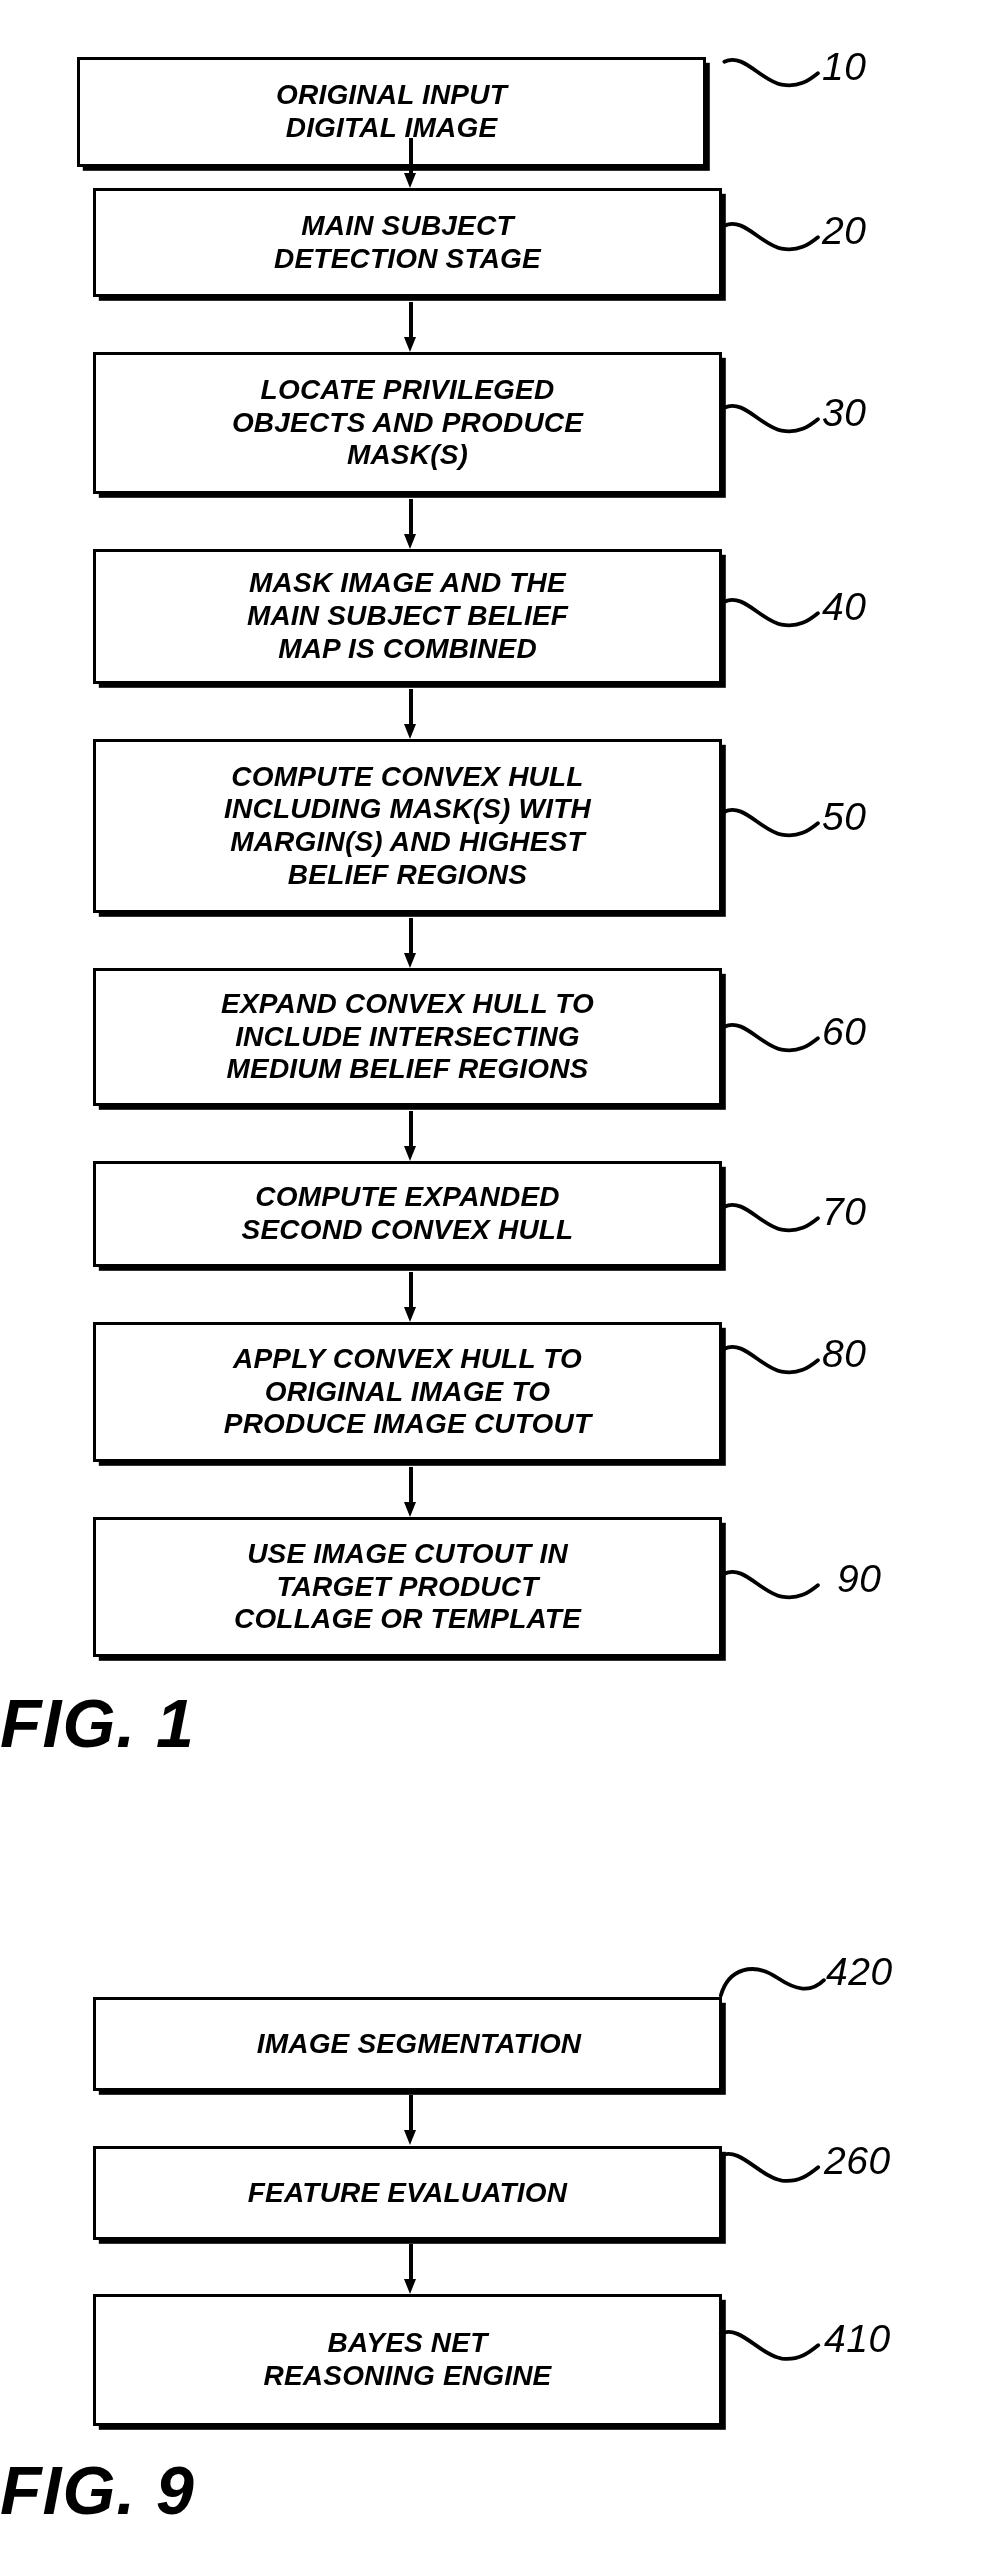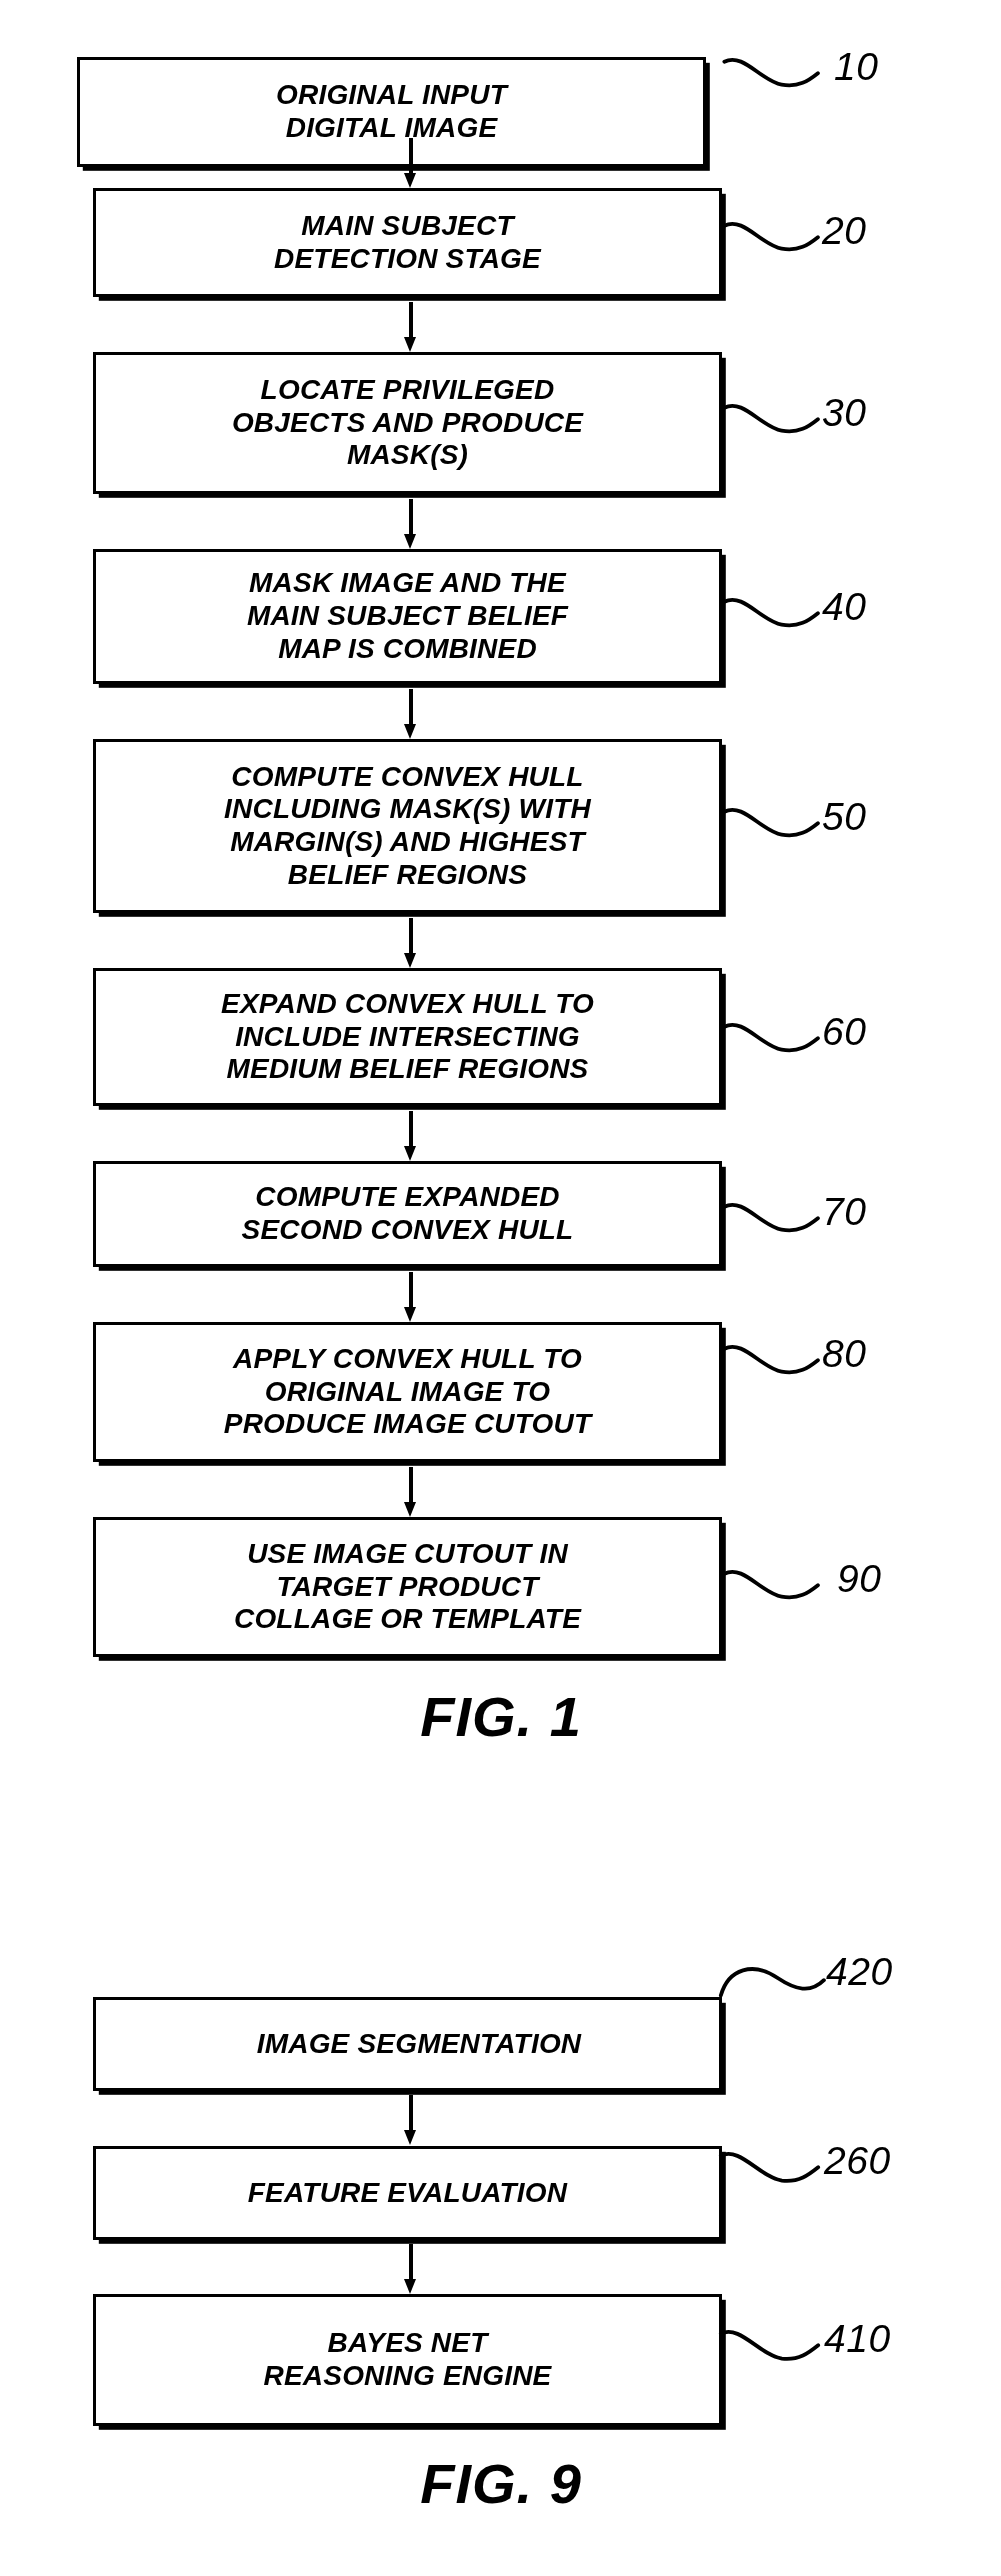--- a/index.html
+++ b/index.html
@@ -86,24 +86,23 @@
     color: #000000;
     white-space: nowrap;
     letter-spacing: 0.5px;
   }
 
   
   .figcap {
     position: absolute;
     width: 100%;
     left: 0;
-    text-align: center;
     font-style: italic;
     font-weight: bold;
-    font-size: 56px;
+    font-size: 68px;
     letter-spacing: 1px;
     color: #000000;
   }
 </style>
 </head>
 <body>
 
 <div id="page">
 
   <div>
@@ -189,21 +188,21 @@
     <div class="fbox" style="left:93px; top:1517px; width:629px; height:140px;">
       <div class="btext">USE IMAGE CUTOUT IN
 TARGET PRODUCT
 COLLAGE OR TEMPLATE</div>
     </div>
 
     <div class="ref" style="left:722px; top:56px; width:174px; height:42px;">
       <svg width="125" height="42" viewBox="0 0 130 44">
         <path d="M2 6 C 22 -4, 40 26, 62 30 C 80 33, 90 26, 100 18" fill="none" stroke="#000" stroke-width="4" stroke-linecap="round"></path>
       </svg>
-      <span class="refnum" style="left:100px; top:-10.6px;margin-left:12px;">10</span>
+      <span class="refnum" style="left:100px; top:-10.6px;">10</span>
     </div>
 
     <div class="ref" style="left:722px; top:220px; width:174px; height:42px;">
       <svg width="125" height="42" viewBox="0 0 130 44">
         <path d="M2 6 C 22 -4, 40 26, 62 30 C 80 33, 90 26, 100 18" fill="none" stroke="#000" stroke-width="4" stroke-linecap="round"></path>
       </svg>
       <span class="refnum" style="left:100px; top:-10.6px;">20</span>
     </div>
 
     <div class="ref" style="left:722px; top:402px; width:174px; height:42px;">

